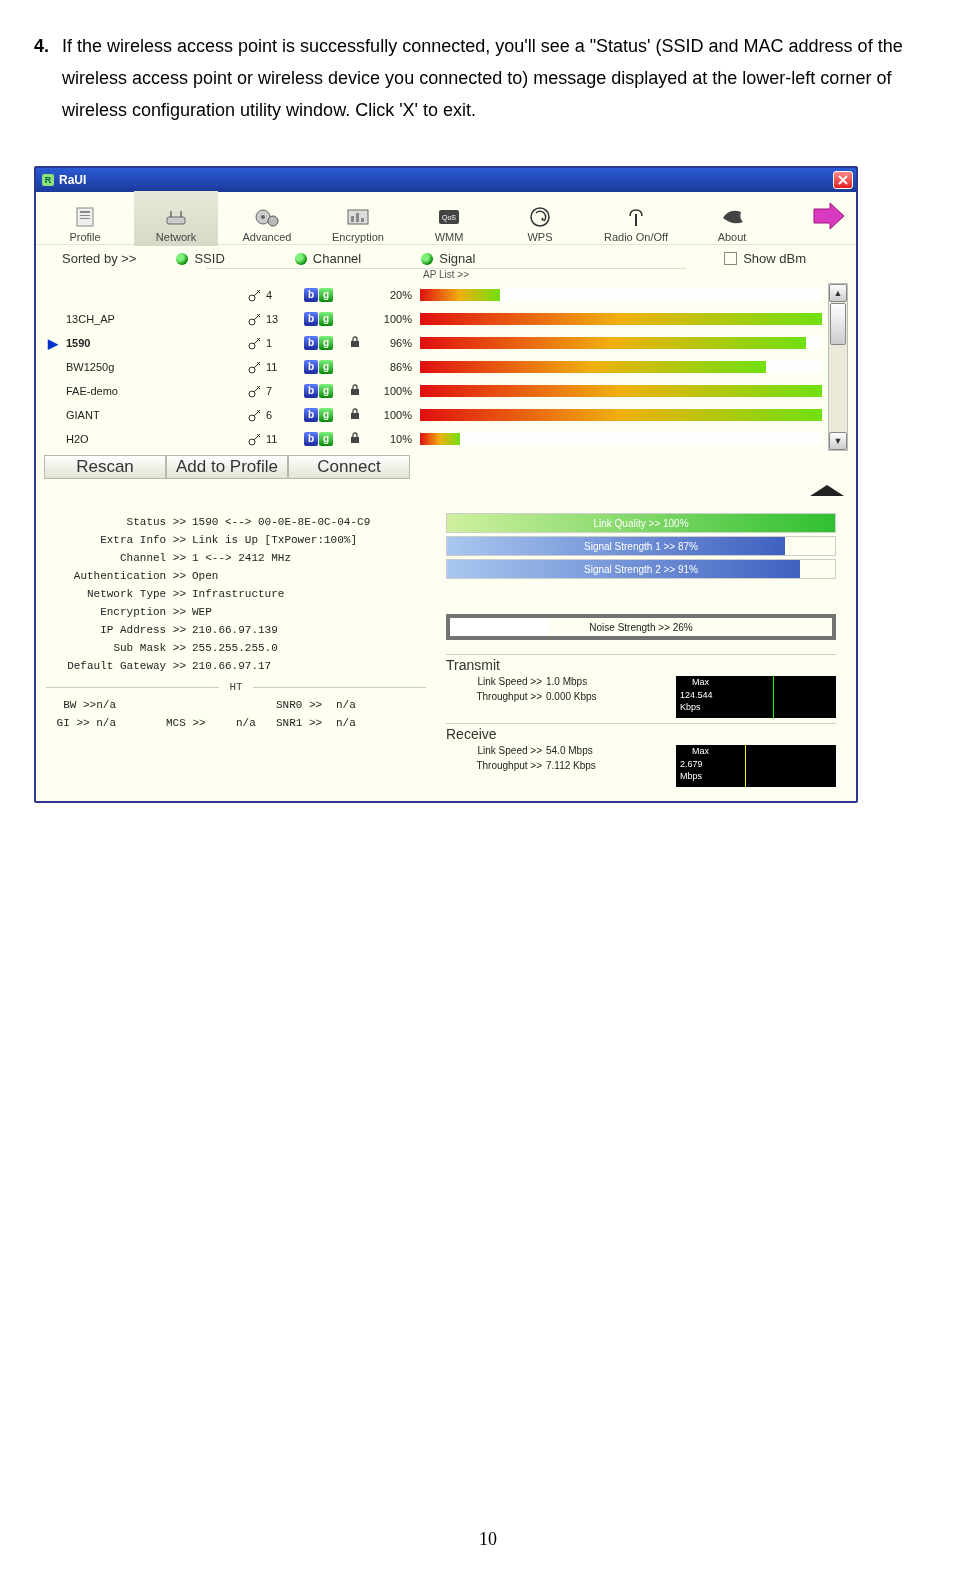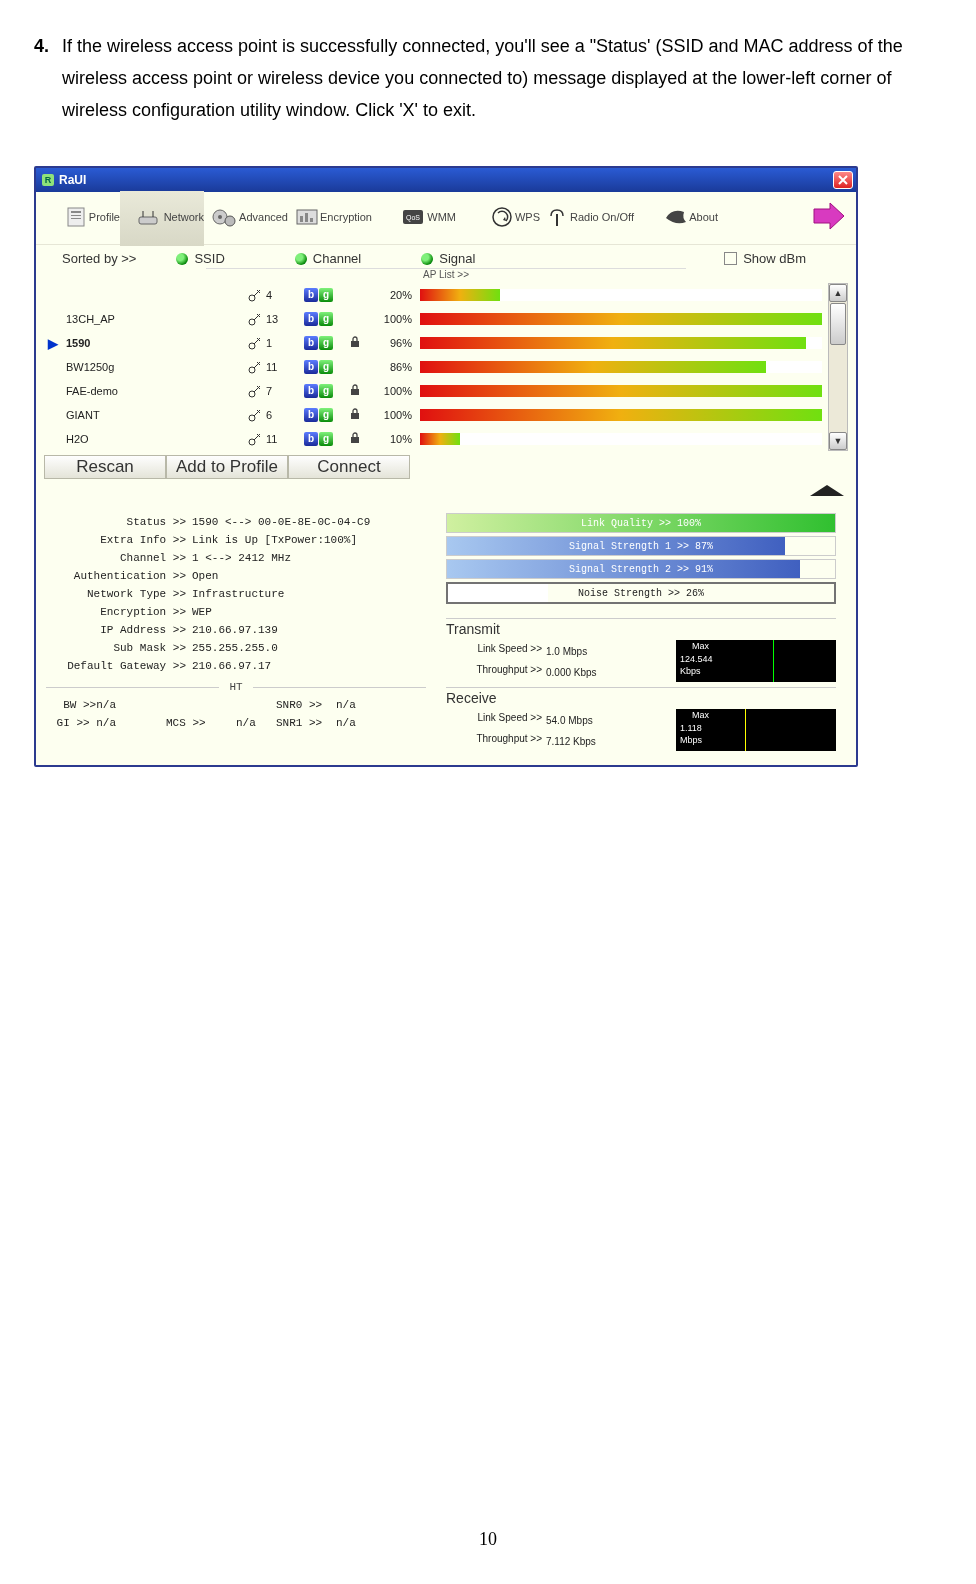--- a/index.html
+++ b/index.html
@@ -12,21 +12,21 @@
   .win{margin-top:40px;border:2px solid #2c3a8f;border-radius:2px;width:820px;}
   .titlebar{height:24px;background:linear-gradient(#2a5bd4,#1a3a99);display:flex;align-items:center;justify-content:space-between;padding:0 3px;}
   .tb-left{display:flex;align-items:center;gap:5px;font-size:12px;color:#fff;font-weight:bold;padding-left:3px;}
   .tb-logo{width:12px;height:12px;background:#8fe27a;border-radius:2px;display:flex;align-items:center;justify-content:center;font-size:9px;color:#064;}
   .tb-close{width:18px;height:16px;background:linear-gradient(#f88,#d22);border:1px solid #fff;border-radius:3px;display:flex;align-items:center;justify-content:center;}
   .tb-close svg{width:10px;height:10px;}
 
   .mainbg{background:#fdfff0;}
 
   .toolbar{display:flex;align-items:center;height:52px;border-bottom:1px solid #e6e6d6;}
-  .tab{flex:0 0 auto;width:84px;height:52px;display:flex;flex-direction:row;align-items:center;justify-content:flex-end;font-size:11px;color:#444;padding-bottom:3px;gap:1px;}
+  .tab{flex:0 0 auto;width:84px;height:52px;display:flex;flex-direction:column;align-items:center;justify-content:flex-end;font-size:11px;color:#444;padding-bottom:3px;gap:1px;margin-left:7px;}
   .tab.sel{background:linear-gradient(#e9e9d9,#d8d8c6);}
   .tab .tic{height:26px;display:flex;align-items:center;justify-content:center;}
   .exit{margin-left:auto;padding-right:10px;}
   .exit svg{width:34px;height:30px;}
 
   .sortbar{padding:6px 10px 0 26px;font-size:13px;color:#333;display:flex;align-items:center;}
   .radio{width:12px;height:12px;border-radius:50%;background:radial-gradient(circle at 35% 35%, #7ff07a 30%, #0a8a0a 70%, #055 100%);margin-right:6px;margin-left:40px;}
   .chk{width:11px;height:11px;border:1px solid #888;margin-right:6px;display:inline-block;}
   .aplist-lbl{font-size:10px;color:#555;text-align:center;margin-top:2px;border-top:1px solid #ddd;padding-top:0;margin-left:170px;margin-right:170px;height:12px;}
 
@@ -64,28 +64,28 @@
   .htsep .ln{flex:1;height:1px;background:#ccc;}
   .htrow{display:flex;font-size:11px;color:#222;}
   .htcell{display:flex;}
   .htl{text-align:right;padding-right:4px;}
 
   .s-right{flex:1;display:flex;flex-direction:column;gap:3px;}
   .gbar{height:18px;border:1px solid #ccc;position:relative;font-size:10px;color:#fff;display:flex;align-items:center;justify-content:center;}
   .gbarf{position:absolute;left:0;top:0;bottom:0;background:linear-gradient(to right,#d0f0a0,#30c030);}
   .bbar{height:18px;border:1px solid #ccc;position:relative;font-size:10px;color:#fff;display:flex;align-items:center;justify-content:center;}
   .bbarf{position:absolute;left:0;top:0;bottom:0;background:linear-gradient(to right,#a8c8f0,#4060c0);}
-  .gblbl{position:relative;z-index:2;font-family:Liberation Mono, monospace;}
-  .nbar{height:18px;border:2px solid #737373;position:relative;font-size:10px;color:#222;display:flex;align-items:center;justify-content:center;}
+  .gblbl{position:relative;z-index:2;}
+  .nbar{height:18px;border:4px solid #737373;position:relative;font-size:10px;color:#222;display:flex;align-items:center;justify-content:center;margin-top:32px;}
   .nbarf{position:absolute;left:0;top:0;bottom:0;background:#fff;border-right:0;}
 
   .txrx-h{font-size:14px;color:#333;border-top:1px solid #ccc;padding-top:2px;margin-top:2px;}
   .txrx-row{display:flex;align-items:center;font-size:10px;color:#222;}
   .txrx-l{width:96px;text-align:right;padding-right:4px;}
-  .txrx-v{width:76px;margin-top:6px;}
+  .txrx-v{width:76px;}
   .graph{width:160px;height:42px;background:#000;color:#fff;font-size:9px;position:relative;margin-left:auto;}
   .graph .mx{position:absolute;left:16px;top:1px;}
   .graph .mv{position:absolute;left:4px;top:14px;}
   .graph .mu{position:absolute;left:4px;top:26px;}
   .graph .vline{position:absolute;top:0;bottom:0;width:1px;}
 </style>
 </head>
 <body>
 
 <div class="page">
@@ -488,21 +488,21 @@
                   <div class="txrx-l">Link Speed &gt;&gt;</div>
                   <div class="txrx-v">54.0 Mbps</div>
                 </div>
               <div class="txrx-row" style="margin-top:4px">
                   <div class="txrx-l">Throughput &gt;&gt;</div>
                   <div class="txrx-v">7.112 Kbps</div>
                 </div>
             </div>
             <div class="graph">
               <div class="mx">Max</div>
-                <div class="mv">1.118</div>
+                <div class="mv">2.679</div>
                 <div class="mu">Mbps</div>
               <div class="vline" style="right:90px;background:#ff0"></div>
             </div>
           </div>
         </div>
       </div>
     </div>
   </div>
 </div>
 

